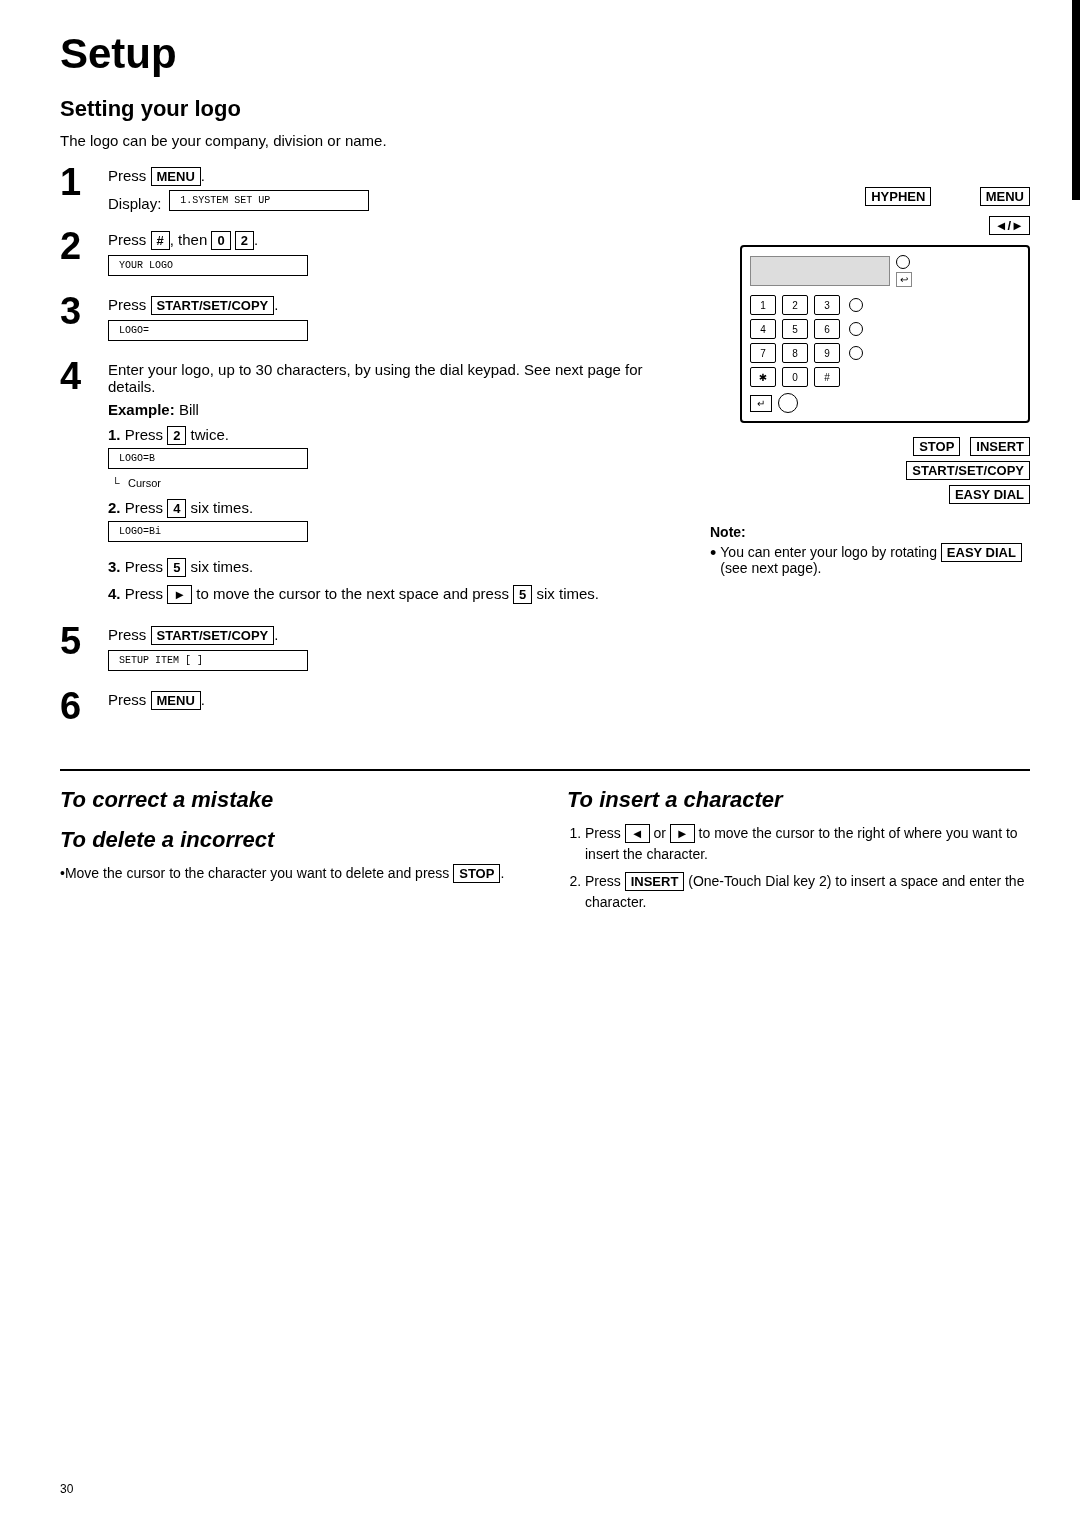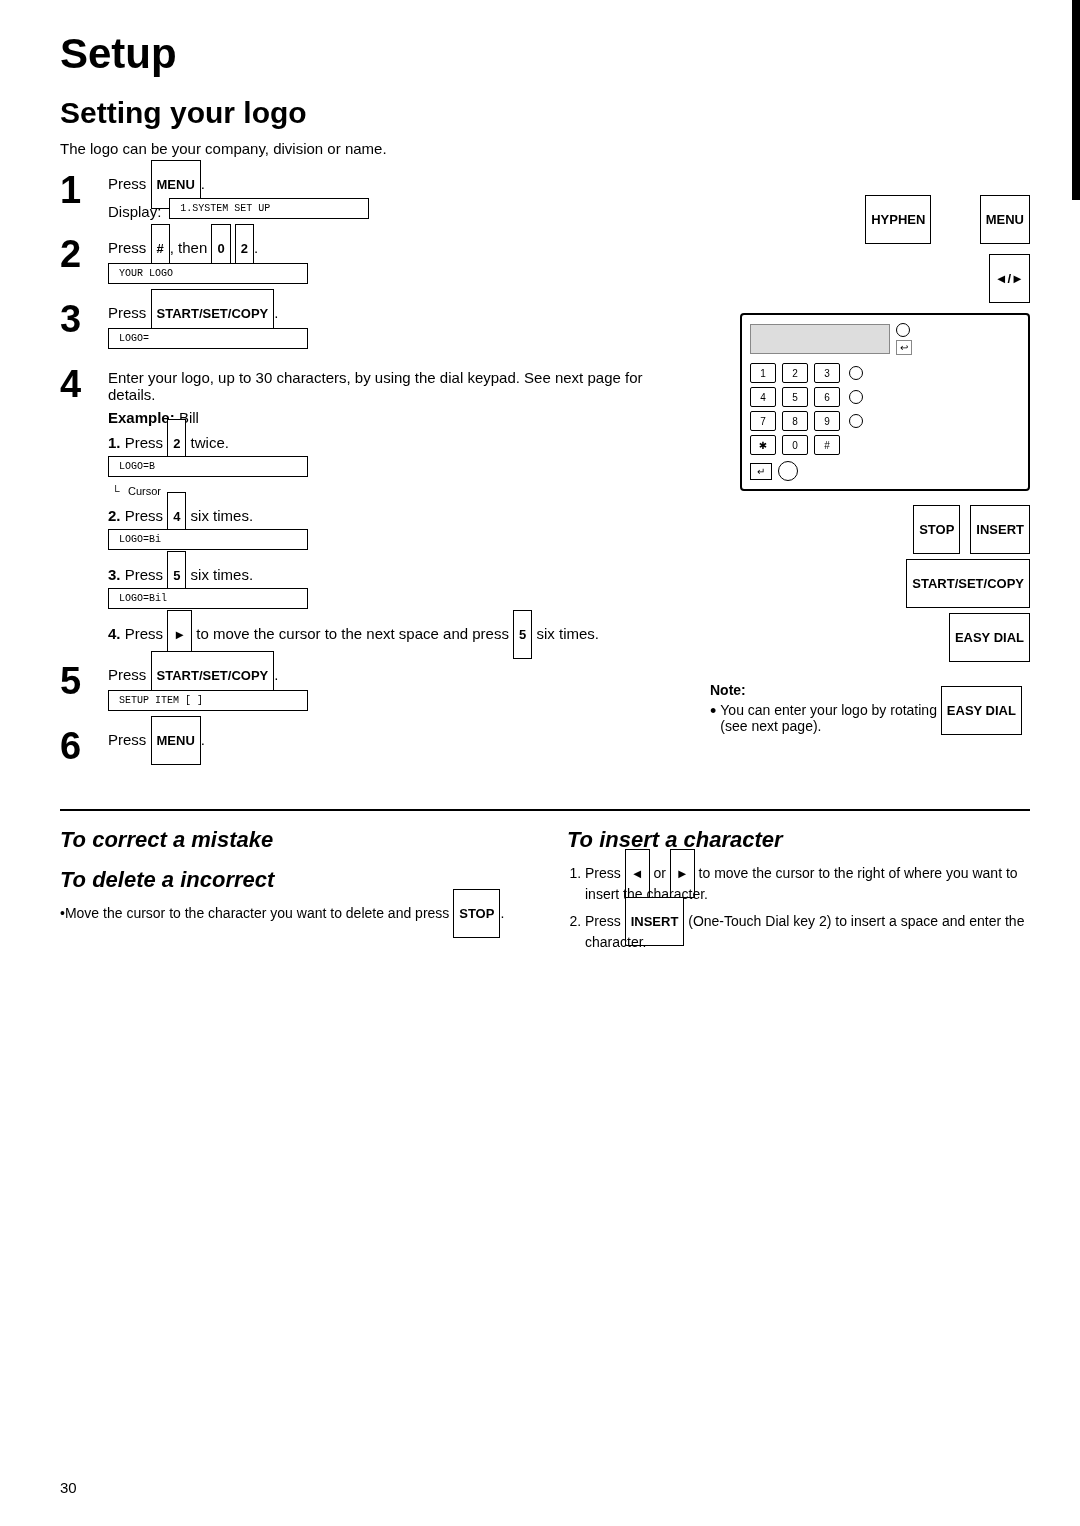--- a/index.html
+++ b/index.html
@@ -15,21 +15,21 @@
     }
 
     h1.page-title {
       font-size: 42px;
       font-weight: bold;
       margin-bottom: 18px;
       border-bottom: none;
     }
 
     h2.section-title {
-      font-size: 30px;
+      font-size: 22px;
       font-weight: bold;
       margin-bottom: 10px;
     }
 
     .intro-text {
       font-size: 15px;
       margin-bottom: 18px;
     }
 
     
@@ -88,21 +88,21 @@
       font-family: 'Courier New', Courier, monospace;
       font-size: 10px;
       display: inline-block;
       min-width: 200px;
       margin-bottom: 6px;
       background: #fff;
     }
 
     kbd {
       border: 1px solid #000;
-      padding: 16px 5px;
+      padding: 1px 5px;
       font-family: Arial, sans-serif;
       font-size: 13px;
       font-weight: bold;
       background: #fff;
     }
 
     .example-block {
       margin-top: 6px;
     }
 
@@ -240,21 +240,21 @@
     }
 
     .bottom-col ol {
       padding-left: 18px;
     }
 
     .page-number {
       position: absolute;
       bottom: 30px;
       left: 60px;
-      font-size: 15px;
+      font-size: 12px;
     }
   </style>
 </head>
 <body>
 
 <div class="right-border"></div>
 
 <h1 class="page-title">Setup</h1>
 
 <h2 class="section-title">Setting your logo</h2>
@@ -322,23 +322,20 @@
             <span><strong>2.</strong></span>
             <span> Press <kbd>4</kbd> six times.</span>
             <div style="margin-top:4px;">
               <div class="display-box">LOGO=Bi</div>
             </div>
           </div>
 
           <div class="sub-step">
             <span><strong>3.</strong></span>
             <span> Press <kbd>5</kbd> six times.</span>
-            <div style="margin-top:4px;">
-              <div class="display-box">LOGO=Bil</div>
-            </div>
           </div>
 
           <div class="sub-step">
             <span><strong>4.</strong></span>
             <span> Press <kbd>►</kbd> to move the cursor to the next space and press <kbd>5</kbd> six times.</span>
           </div>
         </div>
       </div>
     </div>
 

